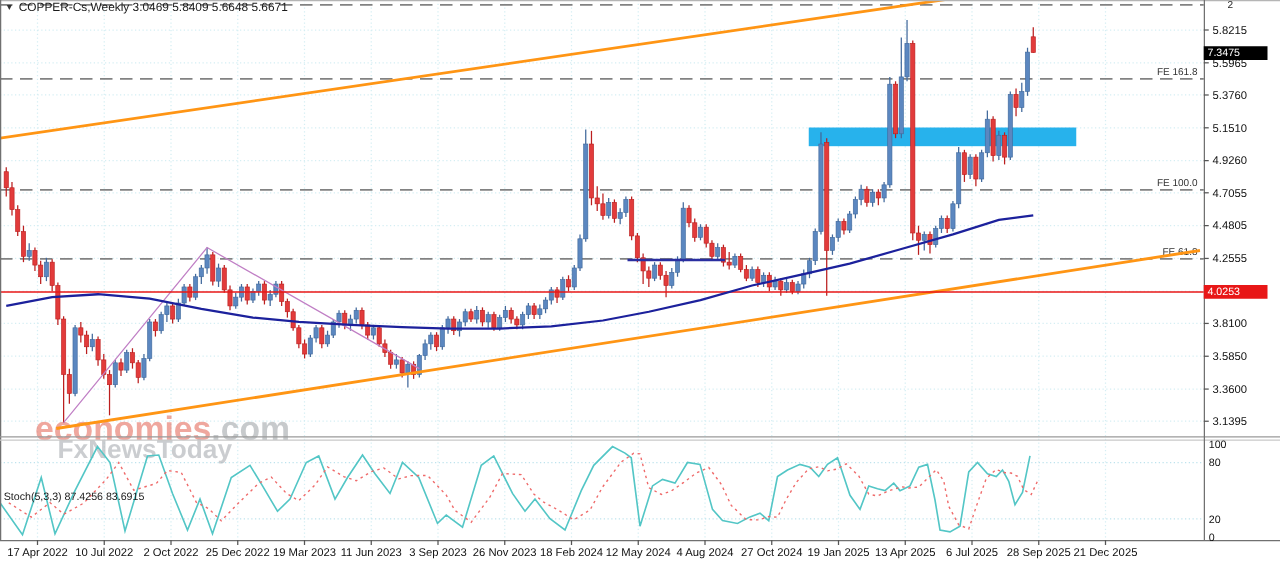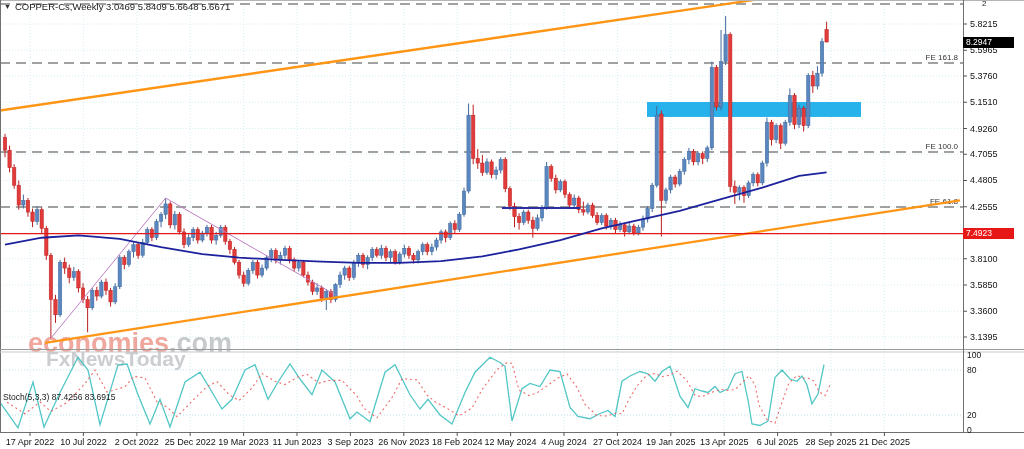--- a/index.html
+++ b/index.html
@@ -507,16 +507,16 @@
         <text x="831" y="445" text-anchor="middle" font-size="9px" fill="#111" font-family="'Liberation Sans',sans-serif">28 Sep 2025</text>
         <line x1="884.4" y1="432" x2="884.4" y2="436" stroke="#555" stroke-width="1"></line>
         <text x="884.4" y="445" text-anchor="middle" font-size="9px" fill="#111" font-family="'Liberation Sans',sans-serif">21 Dec 2025</text>
       </g>
   </svg>
 
   <div class="title"><span class="mark">▼</span><span>COPPER-Cs,Weekly 3.0469 5.8409 5.6648 5.6671</span></div>
 
   <div class="stochlabel">Stoch(5,3,3) 87.4256 83.6915</div>
 
-  <div class="badge badge-cur" id="badge-cur" style="top: 36.5185px;">8.2947</div>
-  <div class="badge badge-hl" id="badge-hl" style="top: 228.117px;">7.4923</div>
+  <div class="badge badge-cur" id="badge-cur" style="top: 36.5185px;">7.3475</div>
+  <div class="badge badge-hl" id="badge-hl" style="top: 228.117px;">4.0253</div>
   <div class="clip2">2</div>
 </div>
 
 </body></html>

